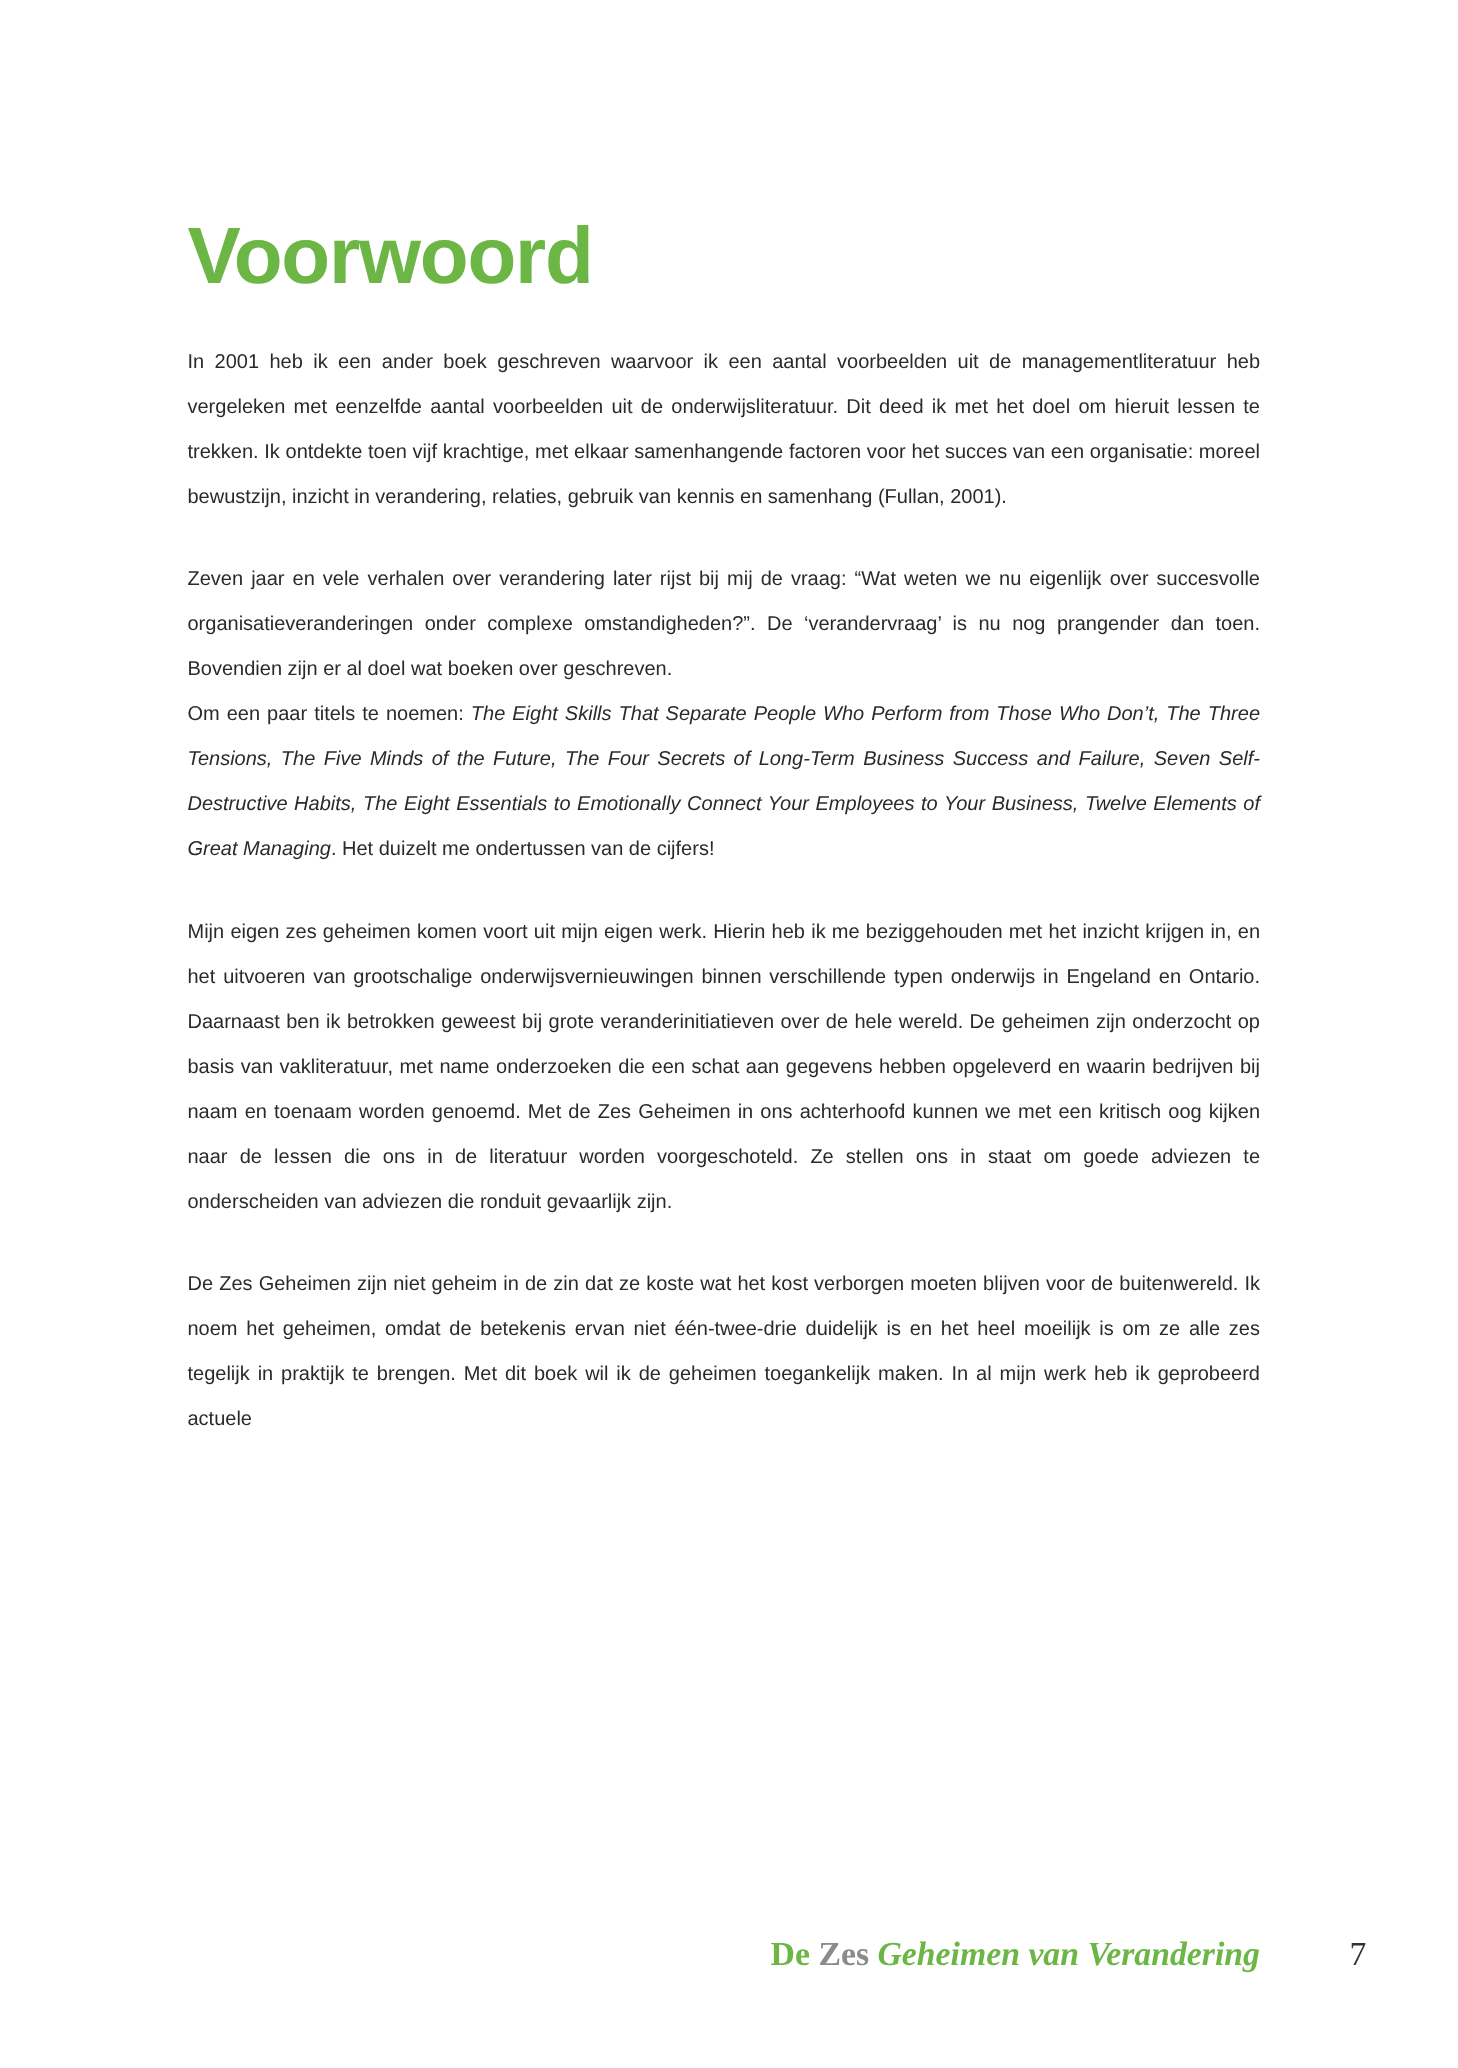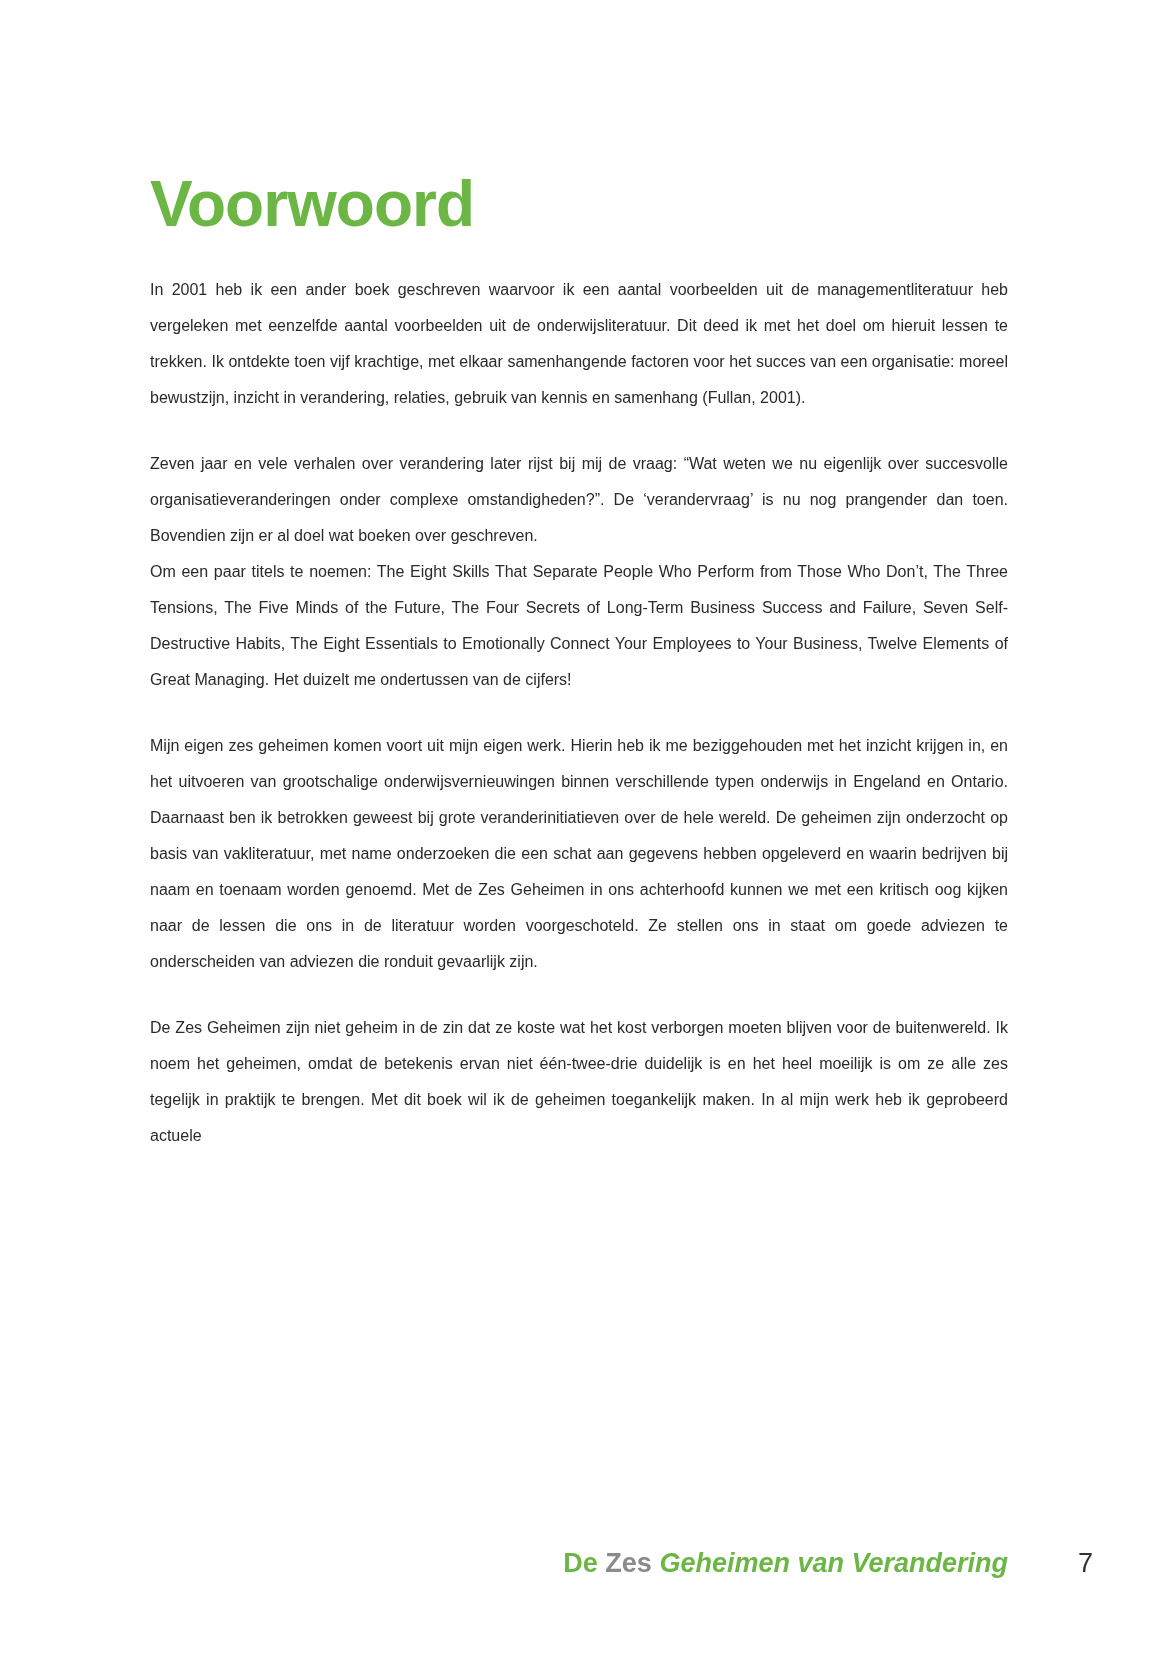--- a/index.html
+++ b/index.html
@@ -33,28 +33,30 @@
     hyphens: auto;
     -webkit-hyphens: auto;
   }
   .para {
     margin: 0;
   }
   .para.space-after {
     margin-bottom: 30px;
   }
   .seg-italic {
+    font-style: italic;
   }
   .footer {
     position: absolute;
     left: 150px;
     top: 1548px;
     width: 943px;
     display: flex;
     align-items: flex-end;
+    font-family: Liberation Serif, serif;
   }
   .footer-title {
     flex: 1;
     text-align: right;
     font-size: 27px;
     font-weight: bold;
     white-space: pre-wrap;
   }
   .footer-title .seg-green { color: var(--green, #6cb645); }
   .footer-title .seg-gray { color: var(--gray, #8b8b8d); }

